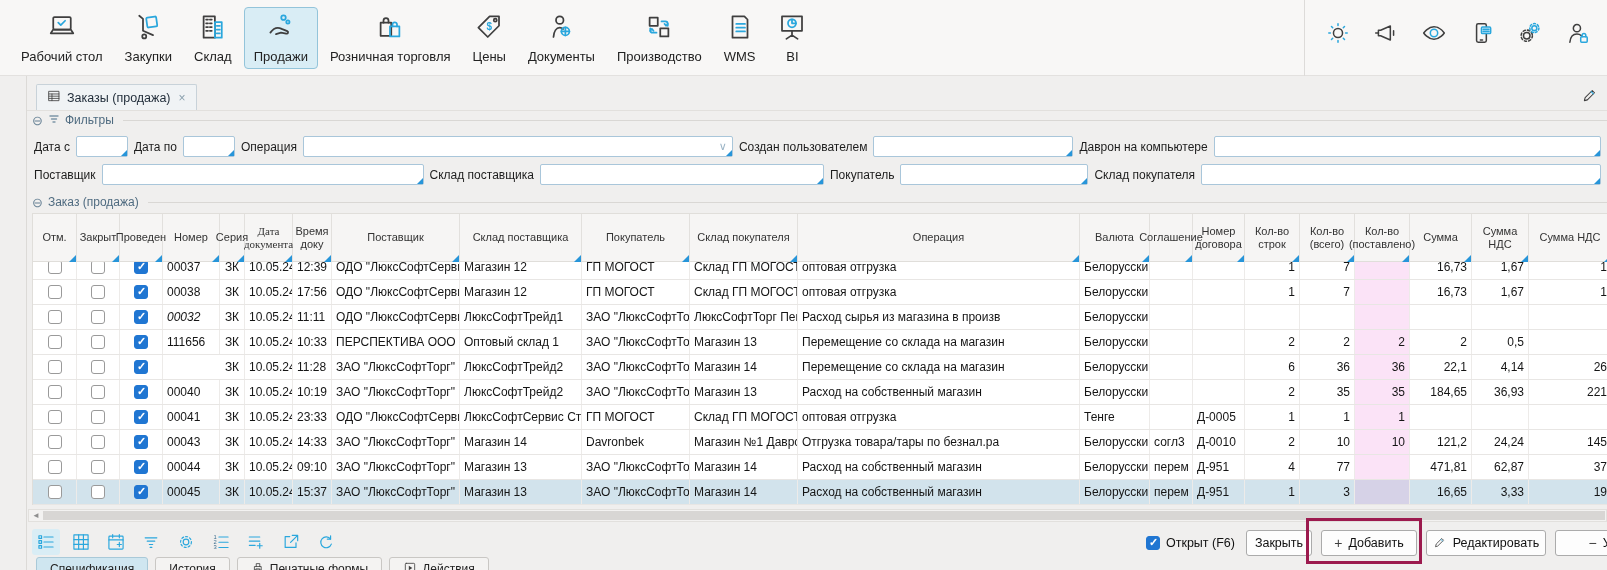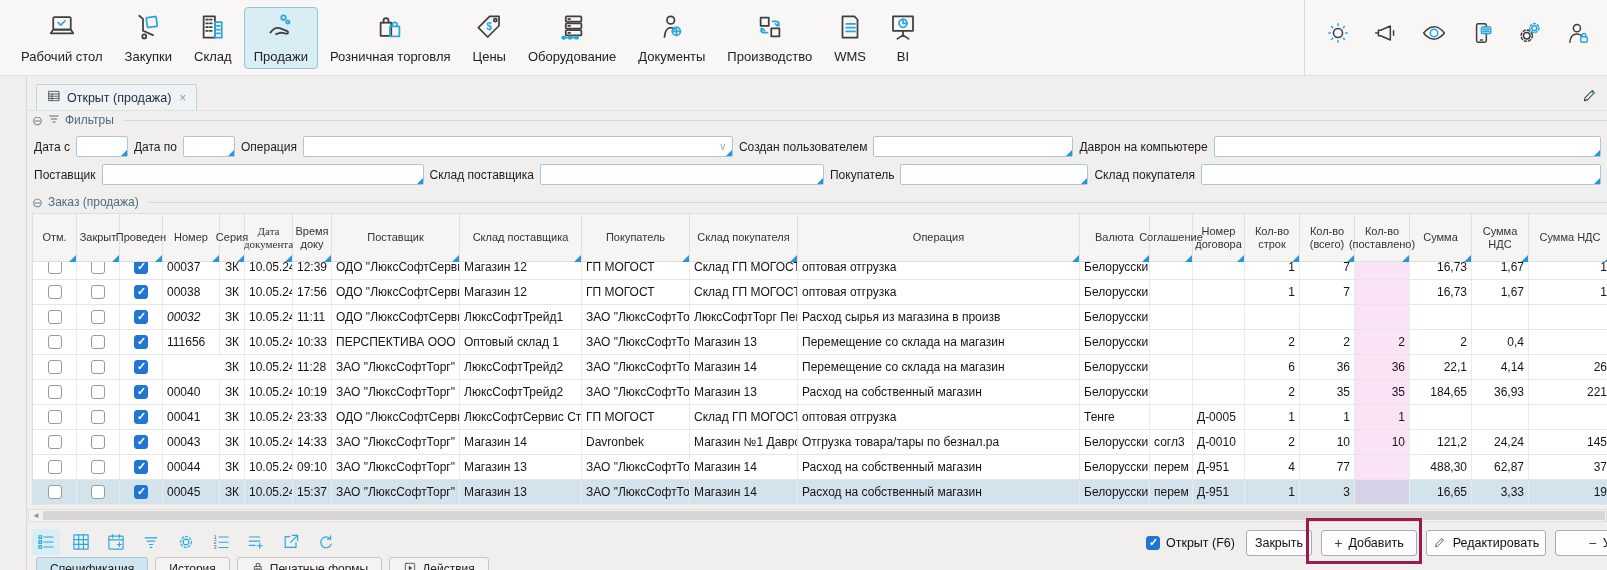--- a/index.html
+++ b/index.html
@@ -154,33 +154,20 @@
       <div class="ritem">
         <span><svg viewBox="0 0 24 24">
             <path class="d" d="M12.5 3.5H20v7.5L11 20l-7.5-7.5z"></path>
             <circle class="d" cx="17" cy="6.5" r="1.2"></circle>
             <text class="at" x="10" y="14">$</text>
           </svg></span>
         <span class="rlabel">Цены</span>
       </div>
       <div class="ritem">
         <span><svg viewBox="0 0 24 24">
-            <rect class="d" x="7" y="3.5" width="12.5" height="4.2" rx="0.8"></rect>
-            <rect class="d" x="7" y="9" width="12.5" height="4.2" rx="0.8"></rect>
-            <rect class="d" x="7" y="14.5" width="12.5" height="4.2" rx="0.8"></rect>
-            <path class="d" d="M9 5.6h1.5M9 11.1h1.5M9 16.6h1.5"></path>
-            <path class="a" d="M4 20.5h13"></path>
-            <circle class="a" cx="5.5" cy="20.5" r="1"></circle>
-            <circle class="a" cx="10.5" cy="20.5" r="1"></circle>
-            <circle class="a" cx="15.5" cy="20.5" r="1"></circle>
-          </svg></span>
-        <span class="rlabel">Оборудование</span>
-      </div>
-      <div class="ritem">
-        <span><svg viewBox="0 0 24 24">
             <circle class="d" cx="11" cy="6.5" r="3"></circle>
             <path class="d" d="M6 20c.3-4.5 2.3-7.5 5-7.5 1 0 1.9.4 2.7 1.1"></path>
             <circle class="a" cx="15.5" cy="15.5" r="3.2"></circle>
             <path class="a" d="M12.3 15.5h6.4M15.5 12.3v6.4"></path>
           </svg></span>
         <span class="rlabel">Документы</span>
       </div>
       <div class="ritem">
         <span><svg viewBox="0 0 24 24">
             <rect class="d" x="4.5" y="4.5" width="6.5" height="6.5"></rect>
@@ -242,21 +229,21 @@
           <path class="a" d="M15.8 15.5v-1.3a1.7 1.7 0 013.4 0v1.3"></path>
         </svg></span>
     </div>
 </header>
 
 <div class="doc-tab">
   <span id="tab-icon"><svg viewBox="0 0 24 24">
         <rect class="d" x="3.5" y="4" width="17" height="16"></rect>
         <path class="d" d="M3.5 8.5h17M3.5 12.3h17M3.5 16.1h17M8.5 8.5V20"></path>
       </svg></span>
-  <span>Открыт (продажа)</span>
+  <span>Заказы (продажа)</span>
   <span class="tab-close">×</span>
 </div>
 <div class="content-top-line"></div>
 <div class="left-border"></div>
 <div class="pencil-btn" id="pencil-btn"><svg viewBox="0 0 24 24">
       <path class="d" d="M4.5 19.5l1-4 9.5-9.5 3 3L8.5 18.5z"></path>
       <path class="a" d="M13.5 7.5l3 3"></path>
     </svg></div>
 
 <section class="fgroup" style="top:112px;height:80px">
@@ -431,21 +418,21 @@
           <div class="gcell" style="width: 108px; flex: 0 0 auto;">ЗАО "ЛюксСофтТорг"</div>
           <div class="gcell" style="width: 108px; flex: 0 0 auto;">Магазин 13</div>
           <div class="gcell" style="width: 282px; flex: 0 0 auto;">Перемещение со склада на магазин</div>
           <div class="gcell" style="width: 70px; flex: 0 0 auto;">Белорусский</div>
           <div class="gcell" style="width: 43px; flex: 0 0 auto;"></div>
           <div class="gcell" style="width: 52px; flex: 0 0 auto;"></div>
           <div class="gcell num" style="width: 55px; flex: 0 0 auto;">2</div>
           <div class="gcell num" style="width: 55px; flex: 0 0 auto;">2</div>
           <div class="gcell num pink" style="width: 55px; flex: 0 0 auto;">2</div>
           <div class="gcell num" style="width: 62px; flex: 0 0 auto;">2</div>
-          <div class="gcell num" style="width: 57px; flex: 0 0 auto;">0,4</div>
+          <div class="gcell num" style="width: 57px; flex: 0 0 auto;">0,5</div>
           <div class="gcell num" style="width: 83px; flex: 0 0 auto;"></div>
         </div>
         <div class="grow">
           <div class="gcell ctr" style="width: 44px; flex: 0 0 auto;">
             <span class="cb"></span>
           </div>
           <div class="gcell ctr" style="width: 43px; flex: 0 0 auto;">
             <span class="cb"></span>
           </div>
           <div class="gcell ctr" style="width: 43px; flex: 0 0 auto;">
@@ -575,21 +562,21 @@
           <div class="gcell" style="width: 122px; flex: 0 0 auto;">Магазин 13</div>
           <div class="gcell" style="width: 108px; flex: 0 0 auto;">ЗАО "ЛюксСофтТорг"</div>
           <div class="gcell" style="width: 108px; flex: 0 0 auto;">Магазин 14</div>
           <div class="gcell" style="width: 282px; flex: 0 0 auto;">Расход на собственный магазин</div>
           <div class="gcell" style="width: 70px; flex: 0 0 auto;">Белорусский</div>
           <div class="gcell" style="width: 43px; flex: 0 0 auto;">перем</div>
           <div class="gcell" style="width: 52px; flex: 0 0 auto;">Д-951</div>
           <div class="gcell num" style="width: 55px; flex: 0 0 auto;">4</div>
           <div class="gcell num" style="width: 55px; flex: 0 0 auto;">77</div>
           <div class="gcell num pink" style="width: 55px; flex: 0 0 auto;"></div>
-          <div class="gcell num" style="width: 62px; flex: 0 0 auto;">488,30</div>
+          <div class="gcell num" style="width: 62px; flex: 0 0 auto;">471,81</div>
           <div class="gcell num" style="width: 57px; flex: 0 0 auto;">62,87</div>
           <div class="gcell num" style="width: 83px; flex: 0 0 auto;">37</div>
         </div>
         <div class="grow selrow">
           <div class="gcell ctr" style="width: 44px; flex: 0 0 auto;">
             <span class="cb"></span>
           </div>
           <div class="gcell ctr" style="width: 43px; flex: 0 0 auto;">
             <span class="cb"></span>
           </div>

